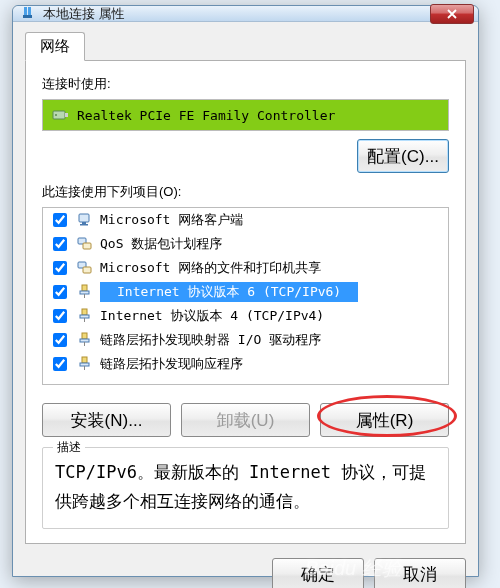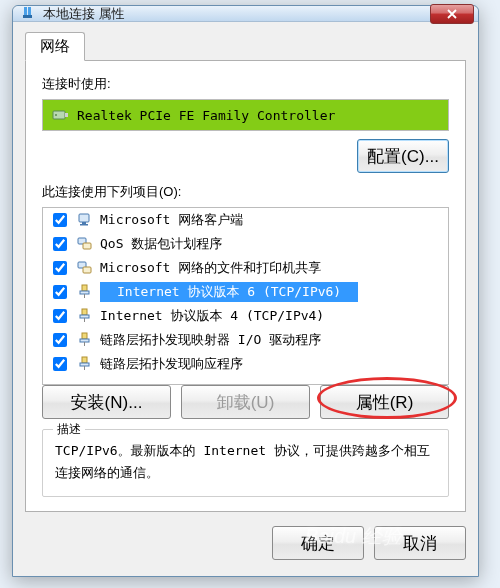--- a/index.html
+++ b/index.html
@@ -123,21 +123,21 @@
   }
   .btn:disabled {
     color: #9a9a9a;
     cursor: default;
   }
   .listbox {
     border: 1px solid #bcbcbc;
     background: #fff;
     height: 178px;
     overflow-y: auto;
-    margin-bottom: 0;
+    margin-bottom: 18px;
   }
   .list-item {
     display: flex;
     align-items: center;
     padding: 2px 6px;
     gap: 6px;
     font-family: "SimSun", monospace;
     font-size: 13px;
     white-space: nowrap;
   }
@@ -184,21 +184,21 @@
   .groupbox-title {
     position: absolute;
     top: -9px;
     left: 10px;
     background: #fff;
     padding: 0 4px;
     font-size: 12px;
   }
   .desc-text {
     font-family: "SimSun", monospace;
-    font-size: 13px;
+    font-size: 17px;
     line-height: 1.7;
   }
   .bottom-bar {
     margin-top: auto;
     padding-top: 14px;
     display: flex;
     justify-content: flex-end;
     gap: 10px;
     position: relative;
   }

